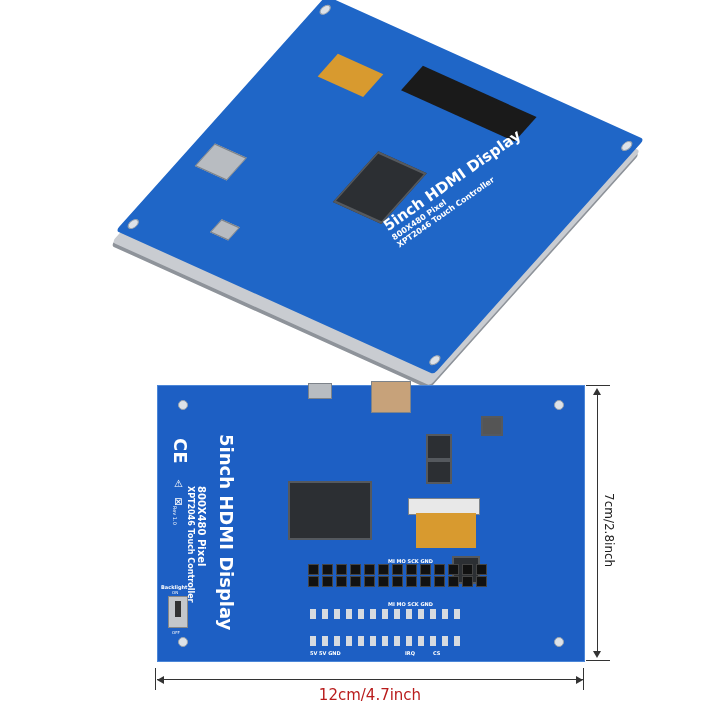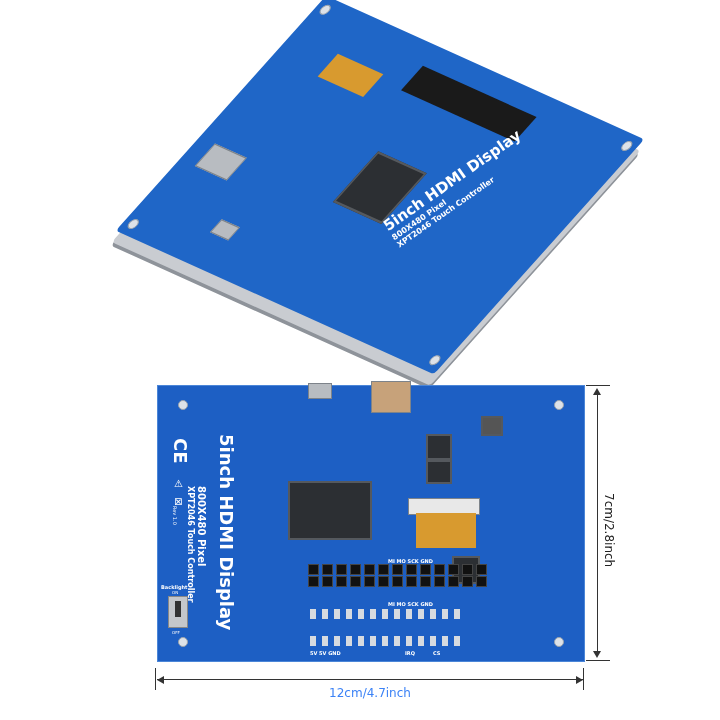--- a/index.html
+++ b/index.html
@@ -37,21 +37,21 @@
   .pin{width:9px;height:9px;background:#111;border:1px solid #444;}
   .pad{width:6px;height:10px;background:#d7dbe0;}
   .silk{position:absolute;color:#fff;font-size:5px;font-weight:bold;}
 
   
   .hline{left:157px;top:679px;width:426px;height:1px;background:#333;}
   .harrow-l{left:157px;top:676px;width:0;height:0;border-top:4px solid transparent;border-bottom:4px solid transparent;border-right:7px solid #333;}
   .harrow-r{left:576px;top:676px;width:0;height:0;border-top:4px solid transparent;border-bottom:4px solid transparent;border-left:7px solid #333;}
   .htick-l{left:155px;top:668px;width:1px;height:22px;background:#333;}
   .htick-r{left:583px;top:668px;width:1px;height:22px;background:#333;}
-  .hlabel{left:157px;top:686px;width:426px;text-align:center;font-size:12px;color:#3b82f6;}
+  .hlabel{left:157px;top:686px;width:426px;text-align:center;font-size:15px;color:#b91c1c;}
   .vline{left:597px;top:390px;width:1px;height:266px;background:#333;}
   .varrow-t{left:593px;top:388px;width:0;height:0;border-left:4px solid transparent;border-right:4px solid transparent;border-bottom:7px solid #333;}
   .varrow-b{left:593px;top:651px;width:0;height:0;border-left:4px solid transparent;border-right:4px solid transparent;border-top:7px solid #333;}
   .vtick-t{left:586px;top:385px;width:24px;height:1px;background:#333;}
   .vtick-b{left:586px;top:660px;width:24px;height:1px;background:#333;}
   .vlabel{left:602px;top:440px;writing-mode:vertical-rl;font-size:12px;color:#222;height:180px;text-align:center;}
 </style>
 </head>
 <body>
 

